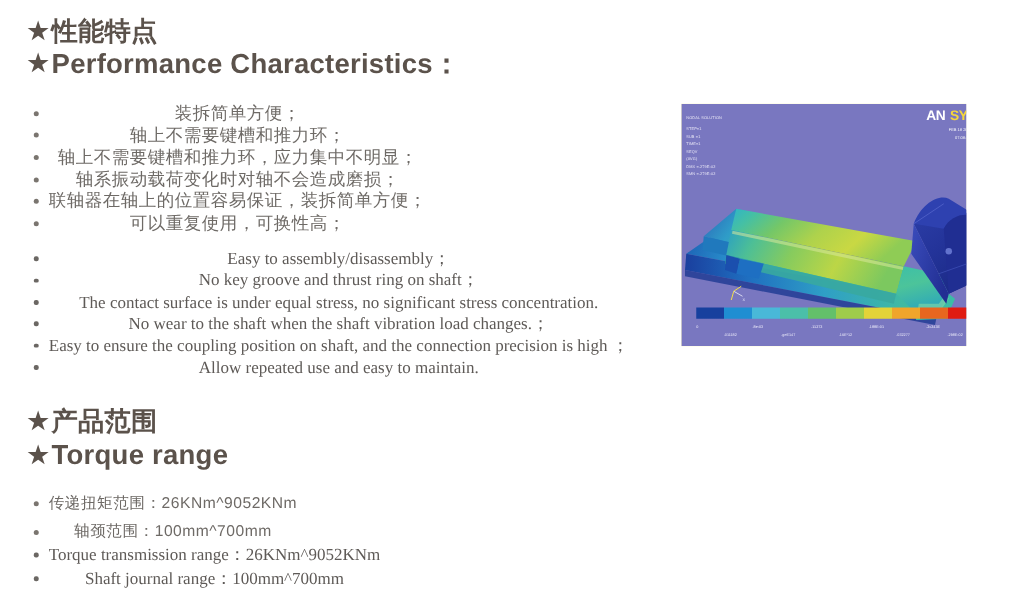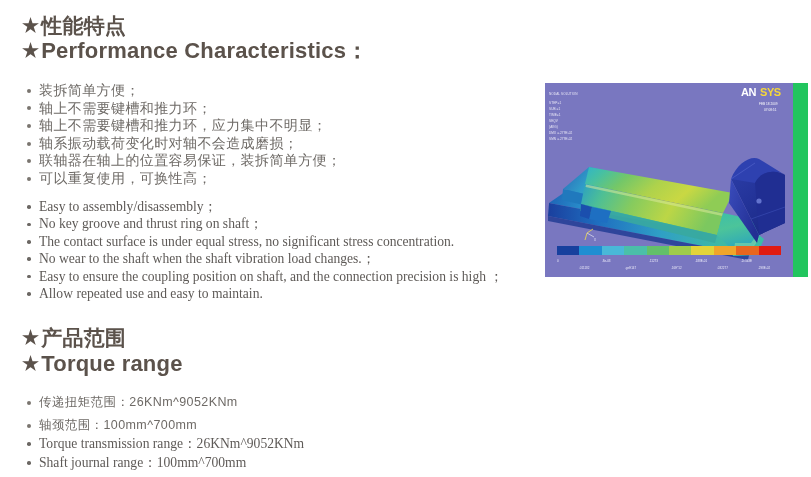--- a/index.html
+++ b/index.html
@@ -14,20 +14,21 @@
     position: relative;
     overflow: hidden;
     font-family: "Liberation Sans", sans-serif;
     -webkit-font-smoothing: antialiased;
   }
 
   .page {
     position: absolute;
     inset: 0;
     background: #ffffff;
+    text-align: center;
   }
 
   
   .section-heading {
     position: absolute;
     color: #5b524b;
     font-family: "Liberation Sans", sans-serif;
     font-weight: bold;
     letter-spacing: 0.2px;
     white-space: nowrap;
@@ -123,23 +124,23 @@
     width: 3.5px;
     height: 3.5px;
     margin-top: -1.5px;
   }
 
   
   #fea-figure {
     position: absolute;
     left: 545px;
     top: 83px;
-    width: 263px;
+    width: 228px;
     height: 194px;
-    background: #22c55e;
+    background: #fef9c3;
     overflow: hidden;
   }
   #fea-figure svg { display: block; }
 
   .fea-caption-text {
     fill: #e9e7f6;
     font-family: "Liberation Sans", sans-serif;
     font-size: 3.1px;
     letter-spacing: 0.1px;
   }

